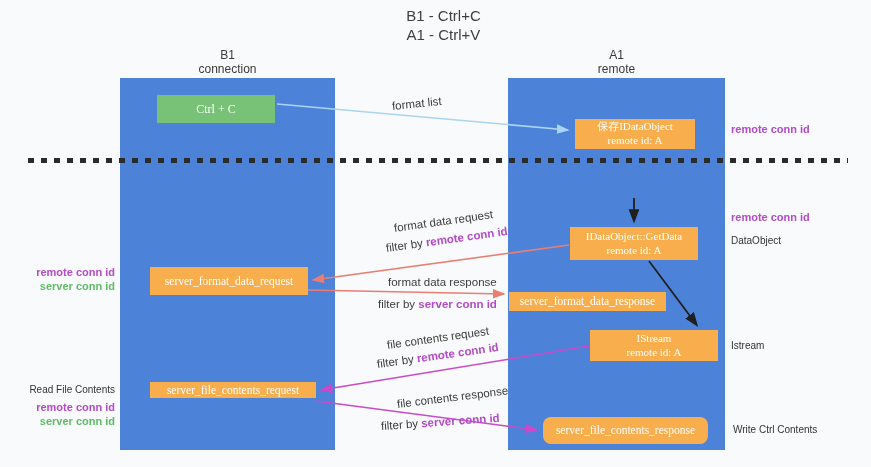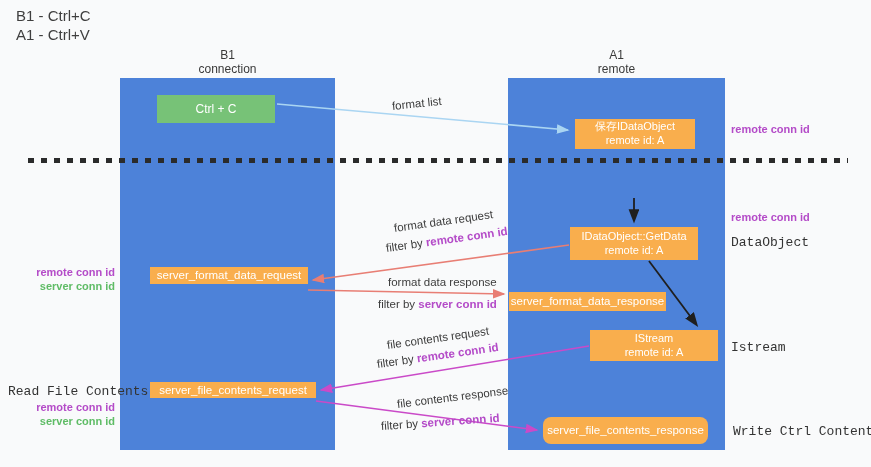--- a/index.html
+++ b/index.html
@@ -1,49 +1,49 @@
 <!DOCTYPE html>
 <html><head>
 <meta charset="utf-8">
 <style>
   html,body{margin:0;padding:0;}
   body{background:#f9fafb;font-family:"Liberation Sans",sans-serif;}
   .canvas{position:relative;width:871px;height:467px;background:#f9fafb;overflow:hidden;}
 
-  .title{position:absolute;left:0;right:0;top:6px;text-align:left;color:#3f3f3f;font-size:15px;line-height:19px;margin-left:16px;}
+  .title{position:absolute;left:0;right:0;top:6px;text-align:center;color:#3f3f3f;font-size:15px;line-height:19px;margin-left:16px;}
   .col-header{position:absolute;text-align:center;color:#3a3a3a;font-size:12px;line-height:14px;top:48px;}
   .col-header.left{left:120px;width:215px;}
   .col-header.right{left:508px;width:217px;}
 
   .lifeline{position:absolute;top:78px;height:372px;background:#4d82d9;}
   .lifeline.left{left:120px;width:215px;}
   .lifeline.right{left:508px;width:217px;}
 
   .divider{position:absolute;left:28px;top:158px;width:820px;height:5px;
     background:repeating-linear-gradient(90deg,#2b2b2b 0 6px,transparent 6px 13px);}
 
   .node{position:absolute;display:flex;flex-direction:column;align-items:center;justify-content:center;
-    color:#fff;text-align:center;font-size:11.5px;line-height:1.25;}
+    color:#fff;text-align:center;font-size:11.5px;line-height:1.25;font-family:Liberation Serif, serif;}
   .node.orange{background:#f9ae4d;}
   .node.green{background:#77c277;font-size:12px;}
 
   .n-ctrlc{left:157px;top:95px;width:118px;height:28px;}
   .n-save{left:575px;top:119px;width:120px;height:30px;font-size:11px;}
   .n-ctrlv{left:575px;top:171px;width:120px;height:26px;}
   .n-getdata{left:570px;top:227px;width:128px;height:33px;font-size:11px;}
-  .n-fmtreq{left:150px;top:267px;width:158px;height:17px;}
+  .n-fmtreq{left:150px;top:267px;width:158px;height:28px;}
   .n-fmtres{left:509px;top:292px;width:157px;height:19px;}
   .n-istream{left:590px;top:330px;width:128px;height:31px;font-size:11px;}
   .n-filereq{left:150px;top:382px;width:166px;height:16px;}
   .n-fileres{left:543px;top:417px;width:165px;height:27px;border-radius:8px;}
 
   .ann{position:absolute;font-size:11px;white-space:nowrap;}
   .ann.purple{color:#b44bc8;font-weight:bold;}
   .ann.greentx{color:#5fbc66;font-weight:bold;}
-  .ann.dark{color:#333;font-size:13px;font-family:Liberation Mono, monospace;}
+  .ann.dark{color:#333;font-size:10px;}
   .left-col{position:absolute;left:8px;width:107px;text-align:right;}
 
   .alabel{position:absolute;font-size:11.5px;color:#3d3d3d;white-space:nowrap;transform-origin:left center;}
   .alabel .key{font-weight:bold;color:#b44bc8;}
   .r8{transform:rotate(-8deg);}
   .r7{transform:rotate(-7deg);}
   .r6{transform:rotate(-6deg);}
   .r4{transform:rotate(-4deg);}
 
   svg.arrows{position:absolute;left:0;top:0;pointer-events:none;}

